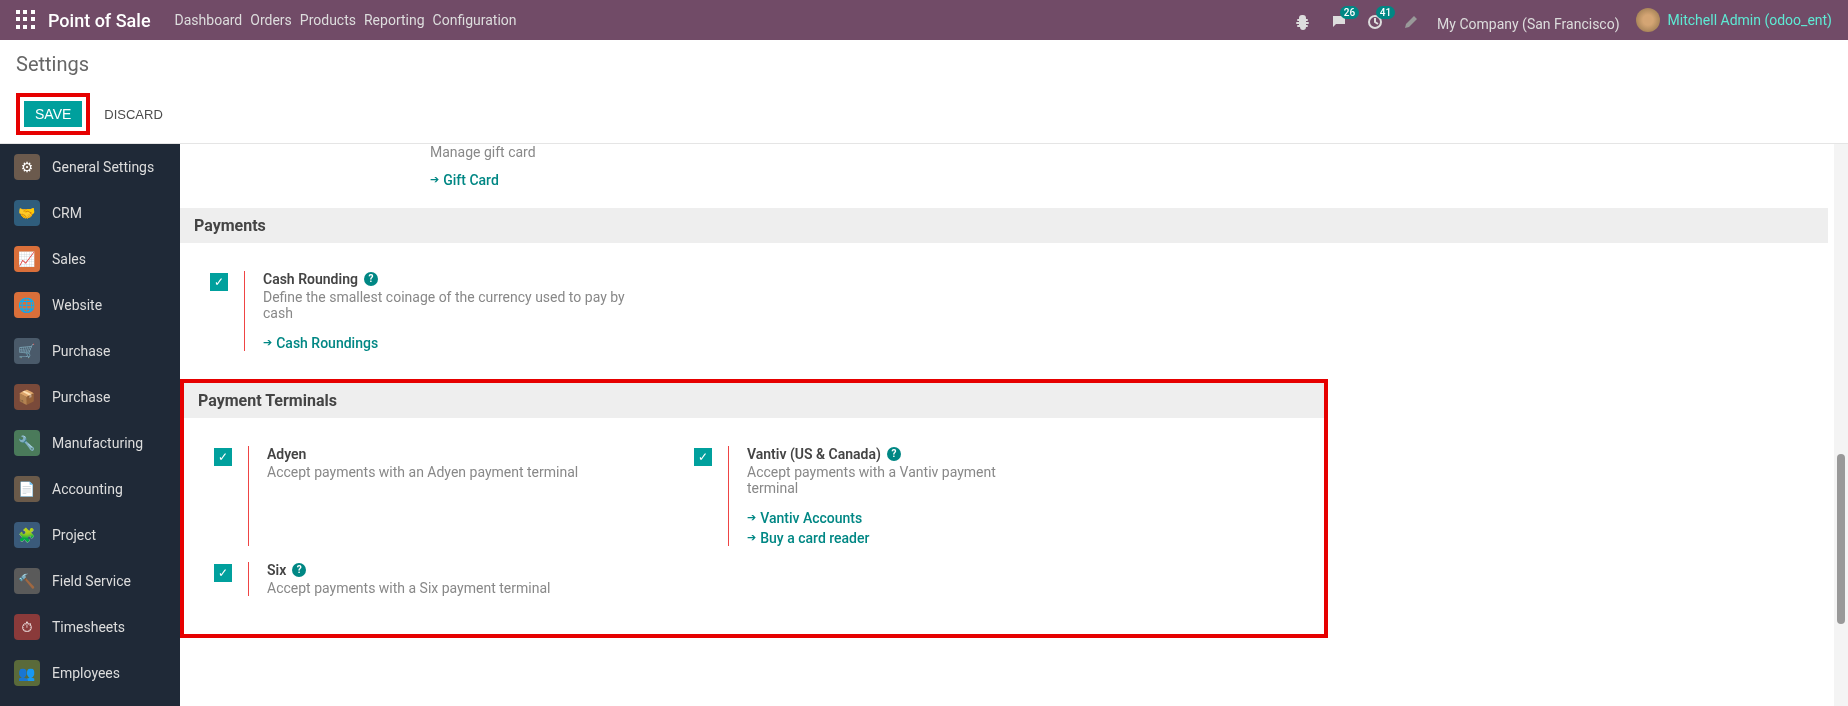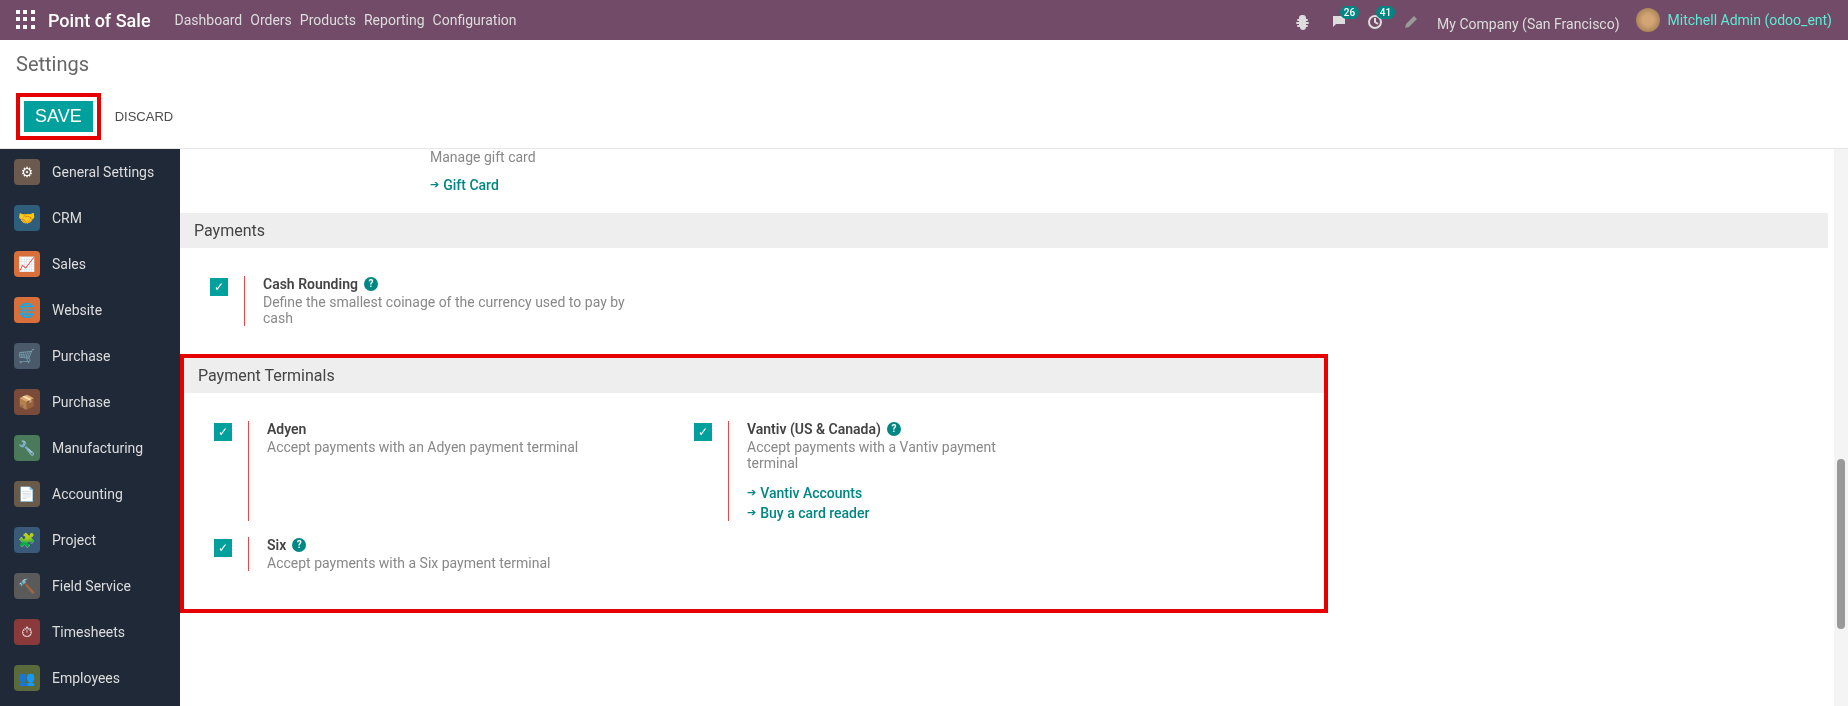--- a/index.html
+++ b/index.html
@@ -147,21 +147,21 @@
     .save-highlight {
       border: 4px solid #E60000;
       padding: 4px;
       display: inline-block;
     }
     .btn-save {
       background: #00A09D;
       color: #fff;
       border: 1px solid #00A09D;
       padding: 4px 10px;
-      font-size: 18px;
+      font-size: 14px;
       font-weight: 500;
       cursor: pointer;
     }
     .btn-discard {
       background: #fff;
       color: #4c4c4c;
       border: 1px solid #ccc;
       padding: 5px 10px;
       font-size: 13px;
       cursor: pointer;
@@ -222,21 +222,21 @@
       gap: 4px;
     }
     .action-link::before {
       content: "➔";
       font-size: 11px;
     }
     .section-header {
       background: #eeeeee;
       padding: 8px 14px;
       font-size: 16px;
-      font-weight: 400;
+      font-weight: 700;
       color: #444;
       margin: 0;
     }
     .settings-grid {
       display: flex;
       flex-wrap: wrap;
       padding: 20px 10px 20px 10px;
     }
     .setting-item {
       width: 480px;
@@ -430,20 +430,23 @@
 
     <div class="settings-grid">
       <div class="setting-item">
         <div class="setting-checkbox">✓</div>
         <div class="setting-body">
           <div class="setting-title">
             <span>Cash Rounding</span>
             <span class="help-icon">?</span>
           </div>
           <div class="setting-desc">Define the smallest coinage of the currency used to pay by cash</div>
+          <div class="setting-actions">
+            <a class="action-link">Cash Roundings</a>
+          </div>
         </div>
       </div>
     </div>
 
     <div class="highlight-box">
       <div class="section-header" style="margin:0;">Payment Terminals</div>
       <div class="settings-grid" style="padding-bottom:30px;">
 
         <div class="setting-item" style="width:480px;">
           <div class="setting-checkbox">✓</div>

